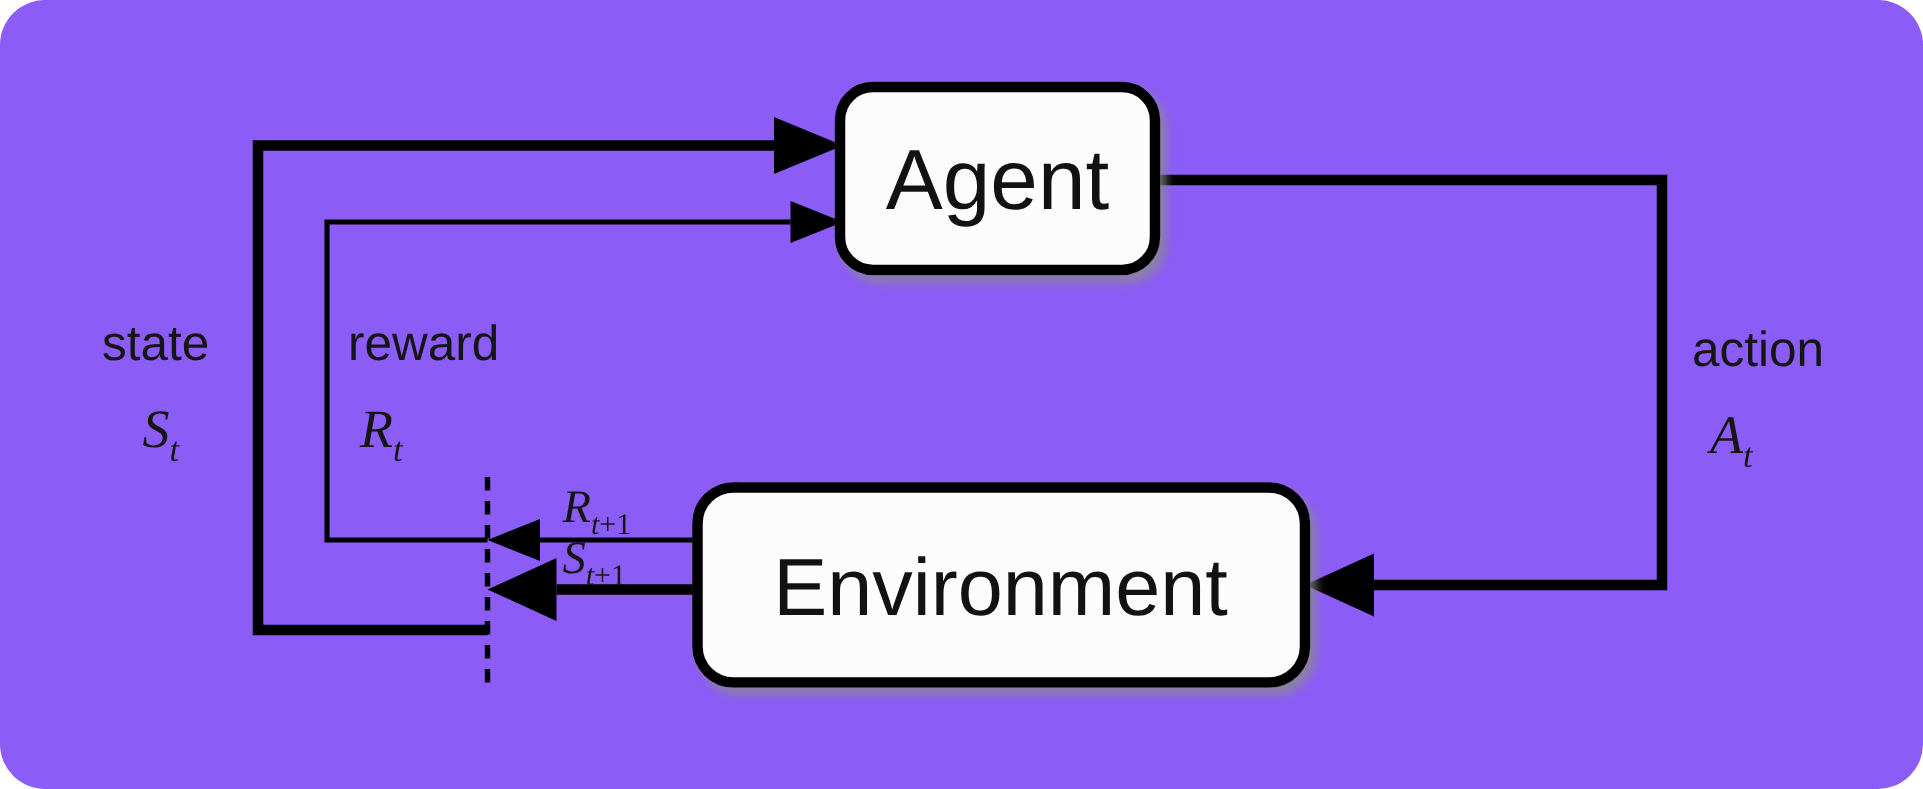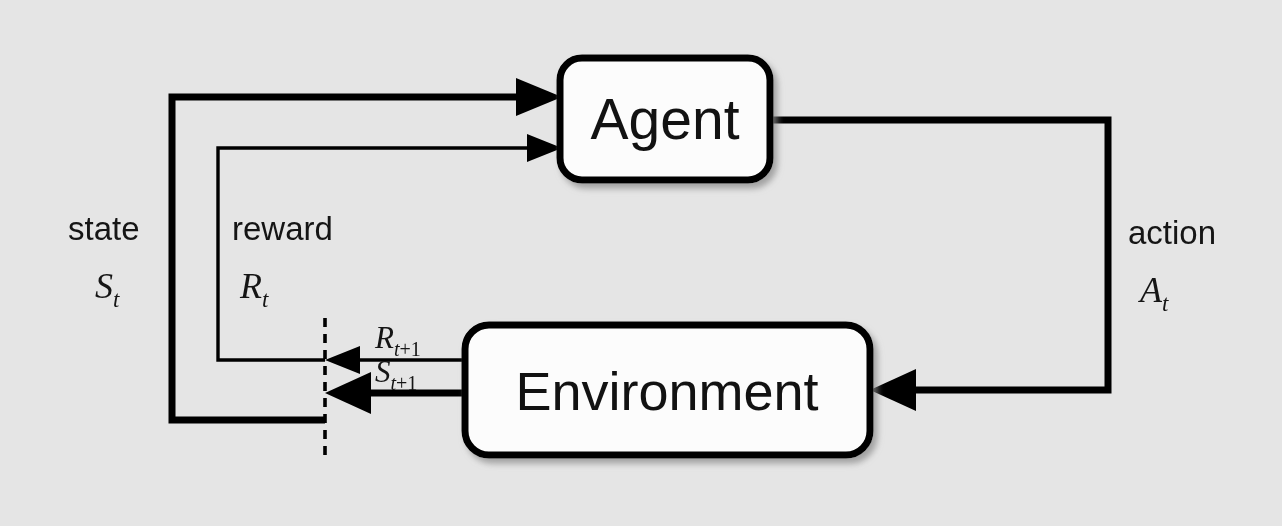--- a/index.html
+++ b/index.html
@@ -8,22 +8,23 @@
     padding: 0;
     background: #ffffff;
   }
   body {
     font-family: "Liberation Sans", sans-serif;
   }
   #canvas {
     position: relative;
     width: 1282px;
     height: 526px;
-    background: #e5e5e5;
+    background: #8b5cf6;
     overflow: hidden;
+    border-radius: 30px;
   }
   #diagram-svg {
     position: absolute;
     left: 0;
     top: 0;
     width: 1282px;
     height: 526px;
   }
   .box-label {
     font-family: "Liberation Sans", sans-serif;

